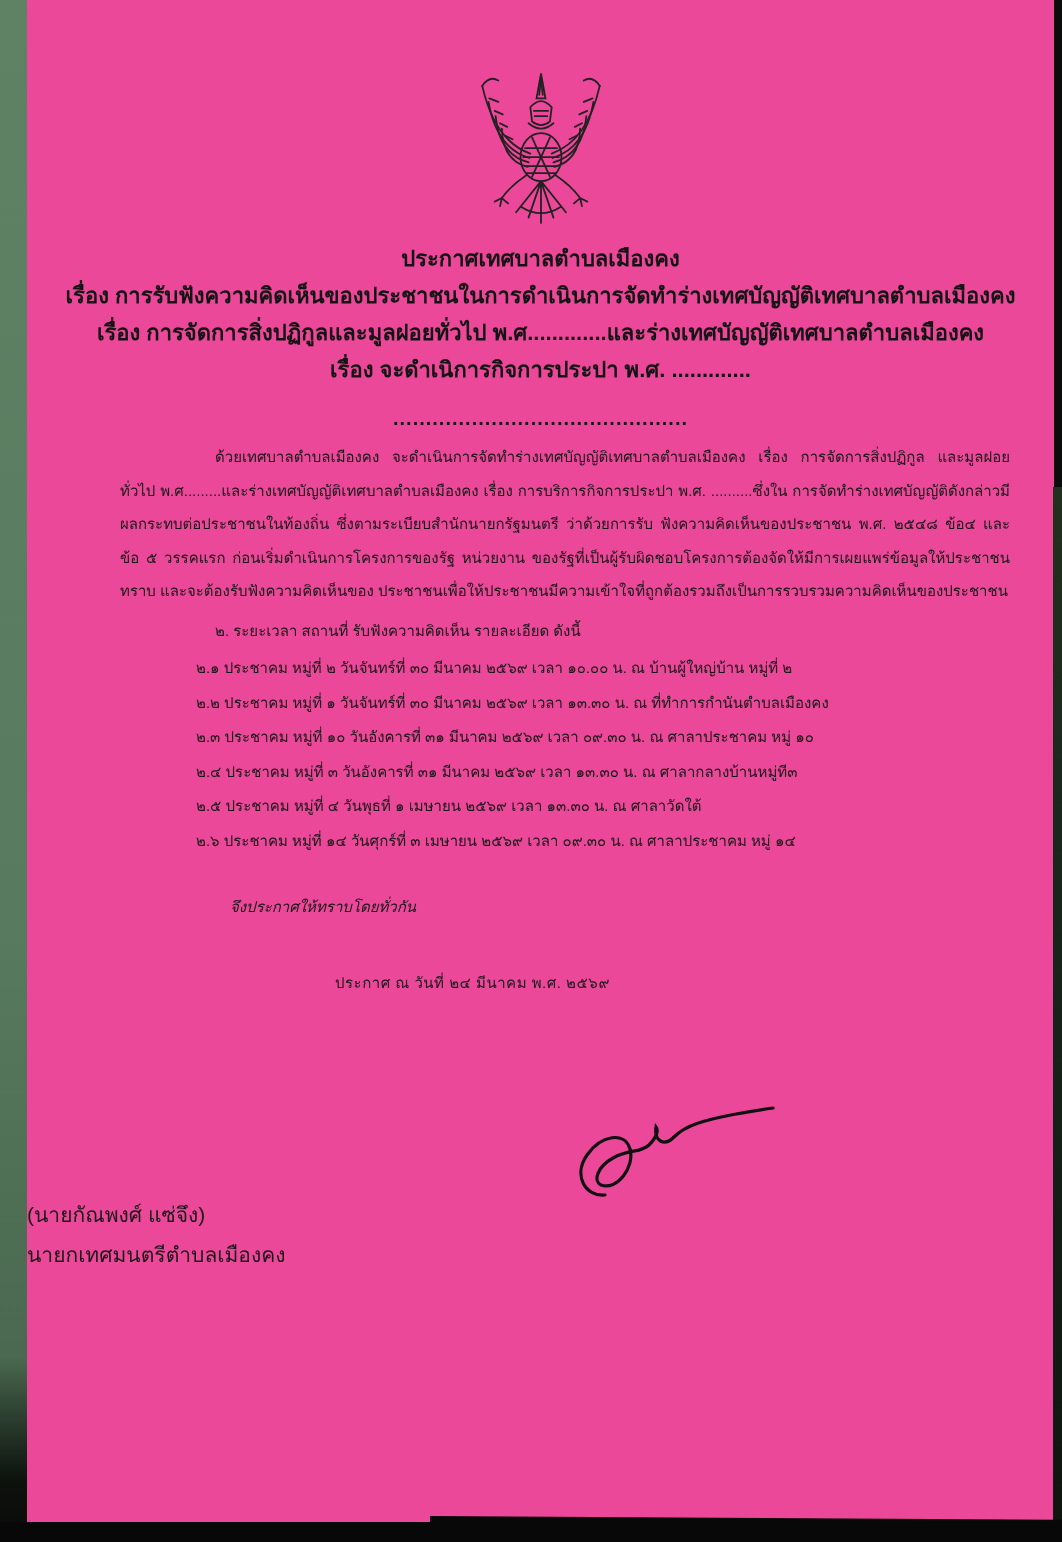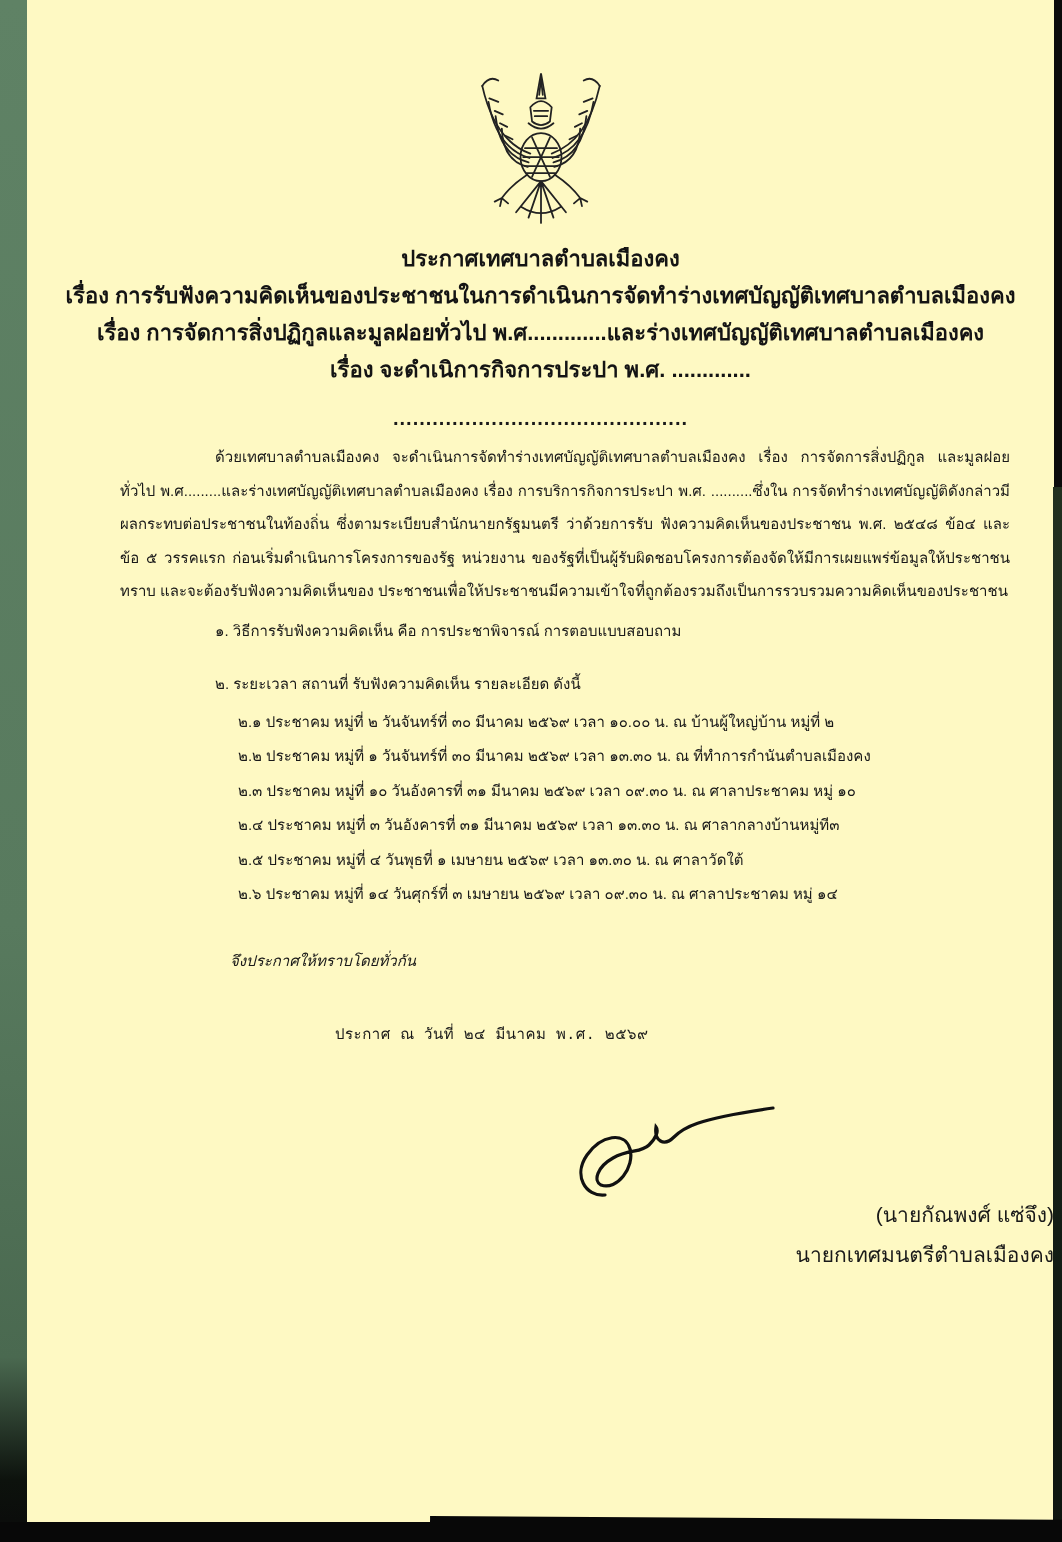--- a/index.html
+++ b/index.html
@@ -6,21 +6,21 @@
   body{
     width:1062px;height:1542px;
     background:#0b0b0b;
     font-family:"Liberation Sans","DejaVu Sans",sans-serif;
     overflow:hidden;
     position:relative;
   }
   .scan{position:absolute;inset:0;background:#0b0b0b;}
   .paper{
     position:absolute;left:27px;top:0;width:1027px;height:1522px;
-    background:#fef9c3;
+    background:#ec4899;
     color:#171717;
   }
   .edge-left{
     position:absolute;left:0;top:0;width:27px;height:1542px;
     background:linear-gradient(180deg,#5f8265 0%,#587a5e 60%,#4a6950 88%,#0d120d 96%,#0a0a0a 100%);
   }
   .edge-bottom{
     position:absolute;left:0;bottom:0;width:1062px;height:20px;background:#080808;
   }
   .edge-bottom-slant{
@@ -46,29 +46,29 @@
   .body-block{
     position:absolute;left:93px;top:440px;width:890px;
     font-size:15px;line-height:33.5px;color:#191919;
     text-align:justify;
   }
   .para{margin:0 0 0 0;text-indent:95px;}
   .para2{margin-top:26px;}
   .list-item{margin-left:95px;text-indent:0;margin-top:20px;text-align:left;}
   .list-item:first-of-type{margin-top:6px;}
   .schedule{margin-top:4px;}
-  .schedule-line{margin-left:118px;text-align:left;line-height:34.5px;white-space:nowrap;}
+  .schedule-line{margin-left:76px;text-align:left;line-height:34.5px;white-space:nowrap;}
   .closing-line{margin-top:32px;margin-left:110px;text-align:left;font-style:italic;}
-  .date-line{margin-top:42px;margin-left:215px;text-align:left;letter-spacing:0.5px;font-family:Liberation Mono, monospace;}
+  .date-line{margin-top:42px;margin-left:215px;text-align:left;letter-spacing:0.5px;}
   .signature-area{
     position:absolute;left:0;top:1095px;width:1027px;height:210px;text-align:center;
   }
   .signature-area svg{position:absolute;left:520px;top:8px;}
   .signer-block{
-    position:absolute;left:0;top:1195px;width:1027px;text-align:right;
+    position:absolute;left:0;top:1195px;width:1027px;text-align:left;
     font-size:21px;line-height:40px;color:#191919;
   }
 </style>
 </head>
 <body>
 
 <div class="scan">
 
   <div class="paper">
 
@@ -114,21 +114,20 @@
     <div class="title-block">
       <div class="doc-title">ประกาศเทศบาลตำบลเมืองคง</div>
       <div>เรื่อง การรับฟังความคิดเห็นของประชาชนในการดำเนินการจัดทำร่างเทศบัญญัติเทศบาลตำบลเมืองคง</div>
       <div>เรื่อง การจัดการสิ่งปฏิกูลและมูลฝอยทั่วไป พ.ศ.............และร่างเทศบัญญัติเทศบาลตำบลเมืองคง</div>
       <div>เรื่อง จะดำเนิการกิจการประปา พ.ศ. .............</div>
       <div class="separator">.............................................</div>
     </div>
 
     <div class="body-block">
       <p class="para">ด้วยเทศบาลตำบลเมืองคง จะดำเนินการจัดทำร่างเทศบัญญัติเทศบาลตำบลเมืองคง เรื่อง การจัดการสิ่งปฏิกูล และมูลฝอยทั่วไป พ.ศ.........และร่างเทศบัญญัติเทศบาลตำบลเมืองคง เรื่อง การบริการกิจการประปา พ.ศ. ..........ซึ่งใน การจัดทำร่างเทศบัญญัติดังกล่าวมีผลกระทบต่อประชาชนในท้องถิ่น ซึ่งตามระเบียบสำนักนายกรัฐมนตรี ว่าด้วยการรับ ฟังความคิดเห็นของประชาชน พ.ศ. ๒๕๔๘ ข้อ๔ และ ข้อ ๕ วรรคแรก ก่อนเริ่มดำเนินการโครงการของรัฐ หน่วยงาน ของรัฐที่เป็นผู้รับผิดชอบโครงการต้องจัดให้มีการเผยแพร่ข้อมูลให้ประชาชนทราบ และจะต้องรับฟังความคิดเห็นของ ประชาชนเพื่อให้ประชาชนมีความเข้าใจที่ถูกต้องรวมถึงเป็นการรวบรวมความคิดเห็นของประชาชน</p>
-      <div class="list-item">๑.  วิธีการรับฟังความคิดเห็น คือ การประชาพิจารณ์ การตอบแบบสอบถาม</div>
       <div class="list-item">๒.  ระยะเวลา สถานที่ รับฟังความคิดเห็น รายละเอียด ดังนี้</div>
       <div class="schedule">
         <div class="schedule-line">๒.๑ ประชาคม หมู่ที่ ๒  วันจันทร์ที่ ๓๐ มีนาคม ๒๕๖๙ เวลา ๑๐.๐๐ น. ณ บ้านผู้ใหญ่บ้าน หมู่ที่ ๒</div>
         <div class="schedule-line">๒.๒ ประชาคม หมู่ที่ ๑ วันจันทร์ที่ ๓๐ มีนาคม ๒๕๖๙ เวลา ๑๓.๓๐ น. ณ ที่ทำการกำนันตำบลเมืองคง</div>
         <div class="schedule-line">๒.๓ ประชาคม หมู่ที่ ๑๐ วันอังคารที่ ๓๑ มีนาคม ๒๕๖๙ เวลา ๐๙.๓๐ น. ณ ศาลาประชาคม หมู่ ๑๐</div>
         <div class="schedule-line">๒.๔ ประชาคม หมู่ที่ ๓  วันอังคารที่ ๓๑ มีนาคม ๒๕๖๙ เวลา ๑๓.๓๐ น. ณ ศาลากลางบ้านหมู่ที๓</div>
         <div class="schedule-line">๒.๕ ประชาคม หมู่ที่ ๔  วันพุธที่ ๑ เมษายน ๒๕๖๙ เวลา ๑๓.๓๐ น.  ณ ศาลาวัดใต้</div>
         <div class="schedule-line">๒.๖ ประชาคม หมู่ที่ ๑๔ วันศุกร์ที่ ๓ เมษายน ๒๕๖๙ เวลา ๐๙.๓๐ น.  ณ ศาลาประชาคม หมู่ ๑๔</div>
       </div>
       <div class="closing-line">จึงประกาศให้ทราบโดยทั่วกัน</div>

